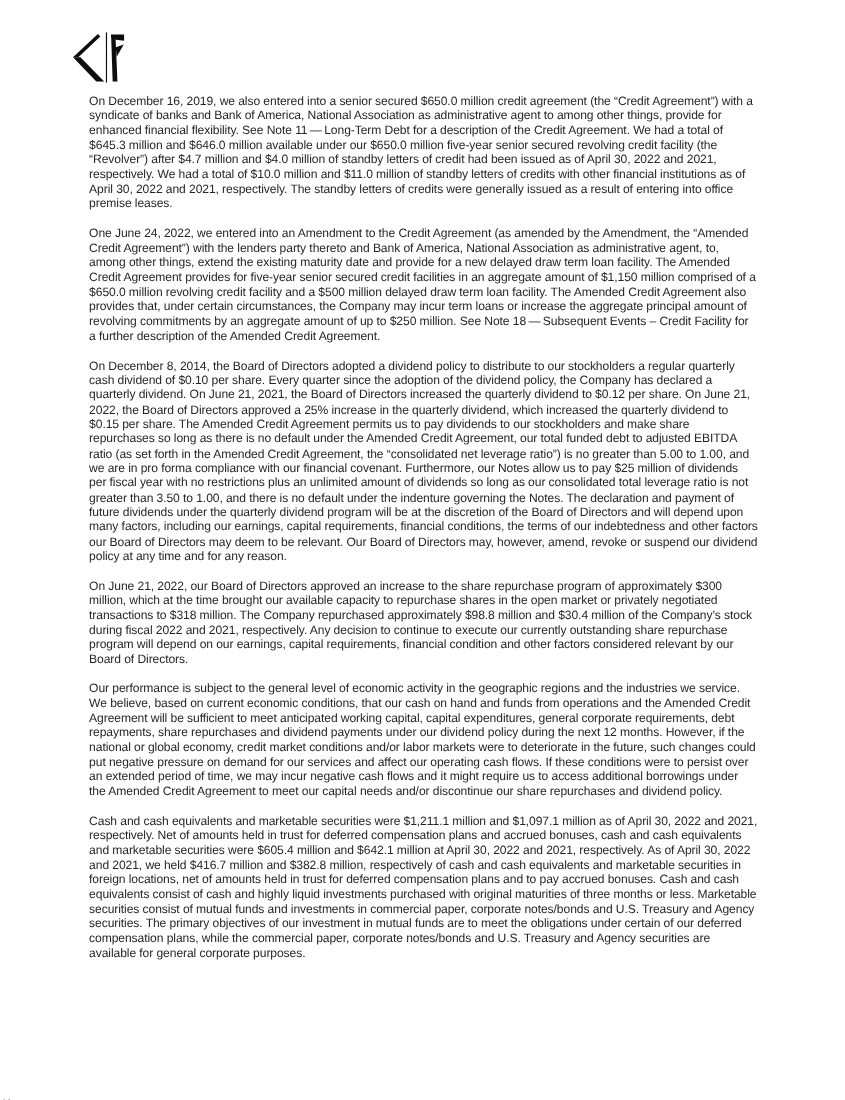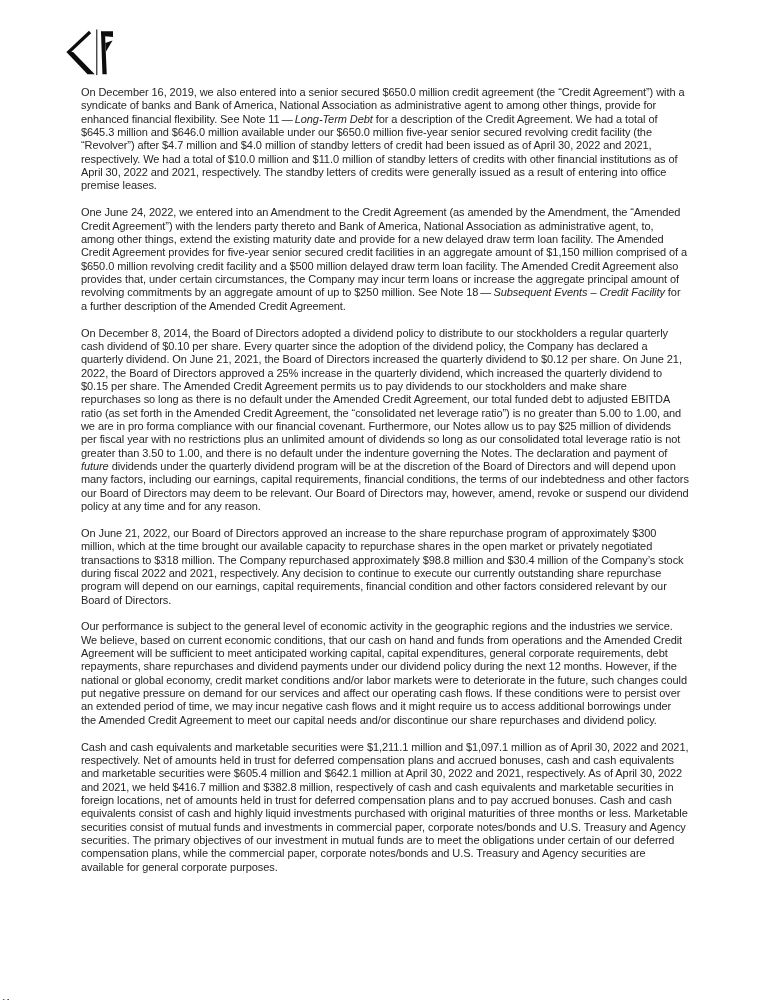--- a/index.html
+++ b/index.html
@@ -31,21 +31,21 @@
     width: 608px;
   }
   .para {
     margin: 0 0 13.5px 0;
     font-size: 11px;
     line-height: 13.35px;
     letter-spacing: -0.08px;
     text-align: left;
     color: #262626;
   }
-  .para .it { font-style: italic; }
+  .para .it { }
   .page-number {
     position: absolute;
     left: 0;
     top: 998px;
     width: 728px;
     text-align: left;
     font-size: 10px;
     color: #3a3a3a;
   }
 </style>

